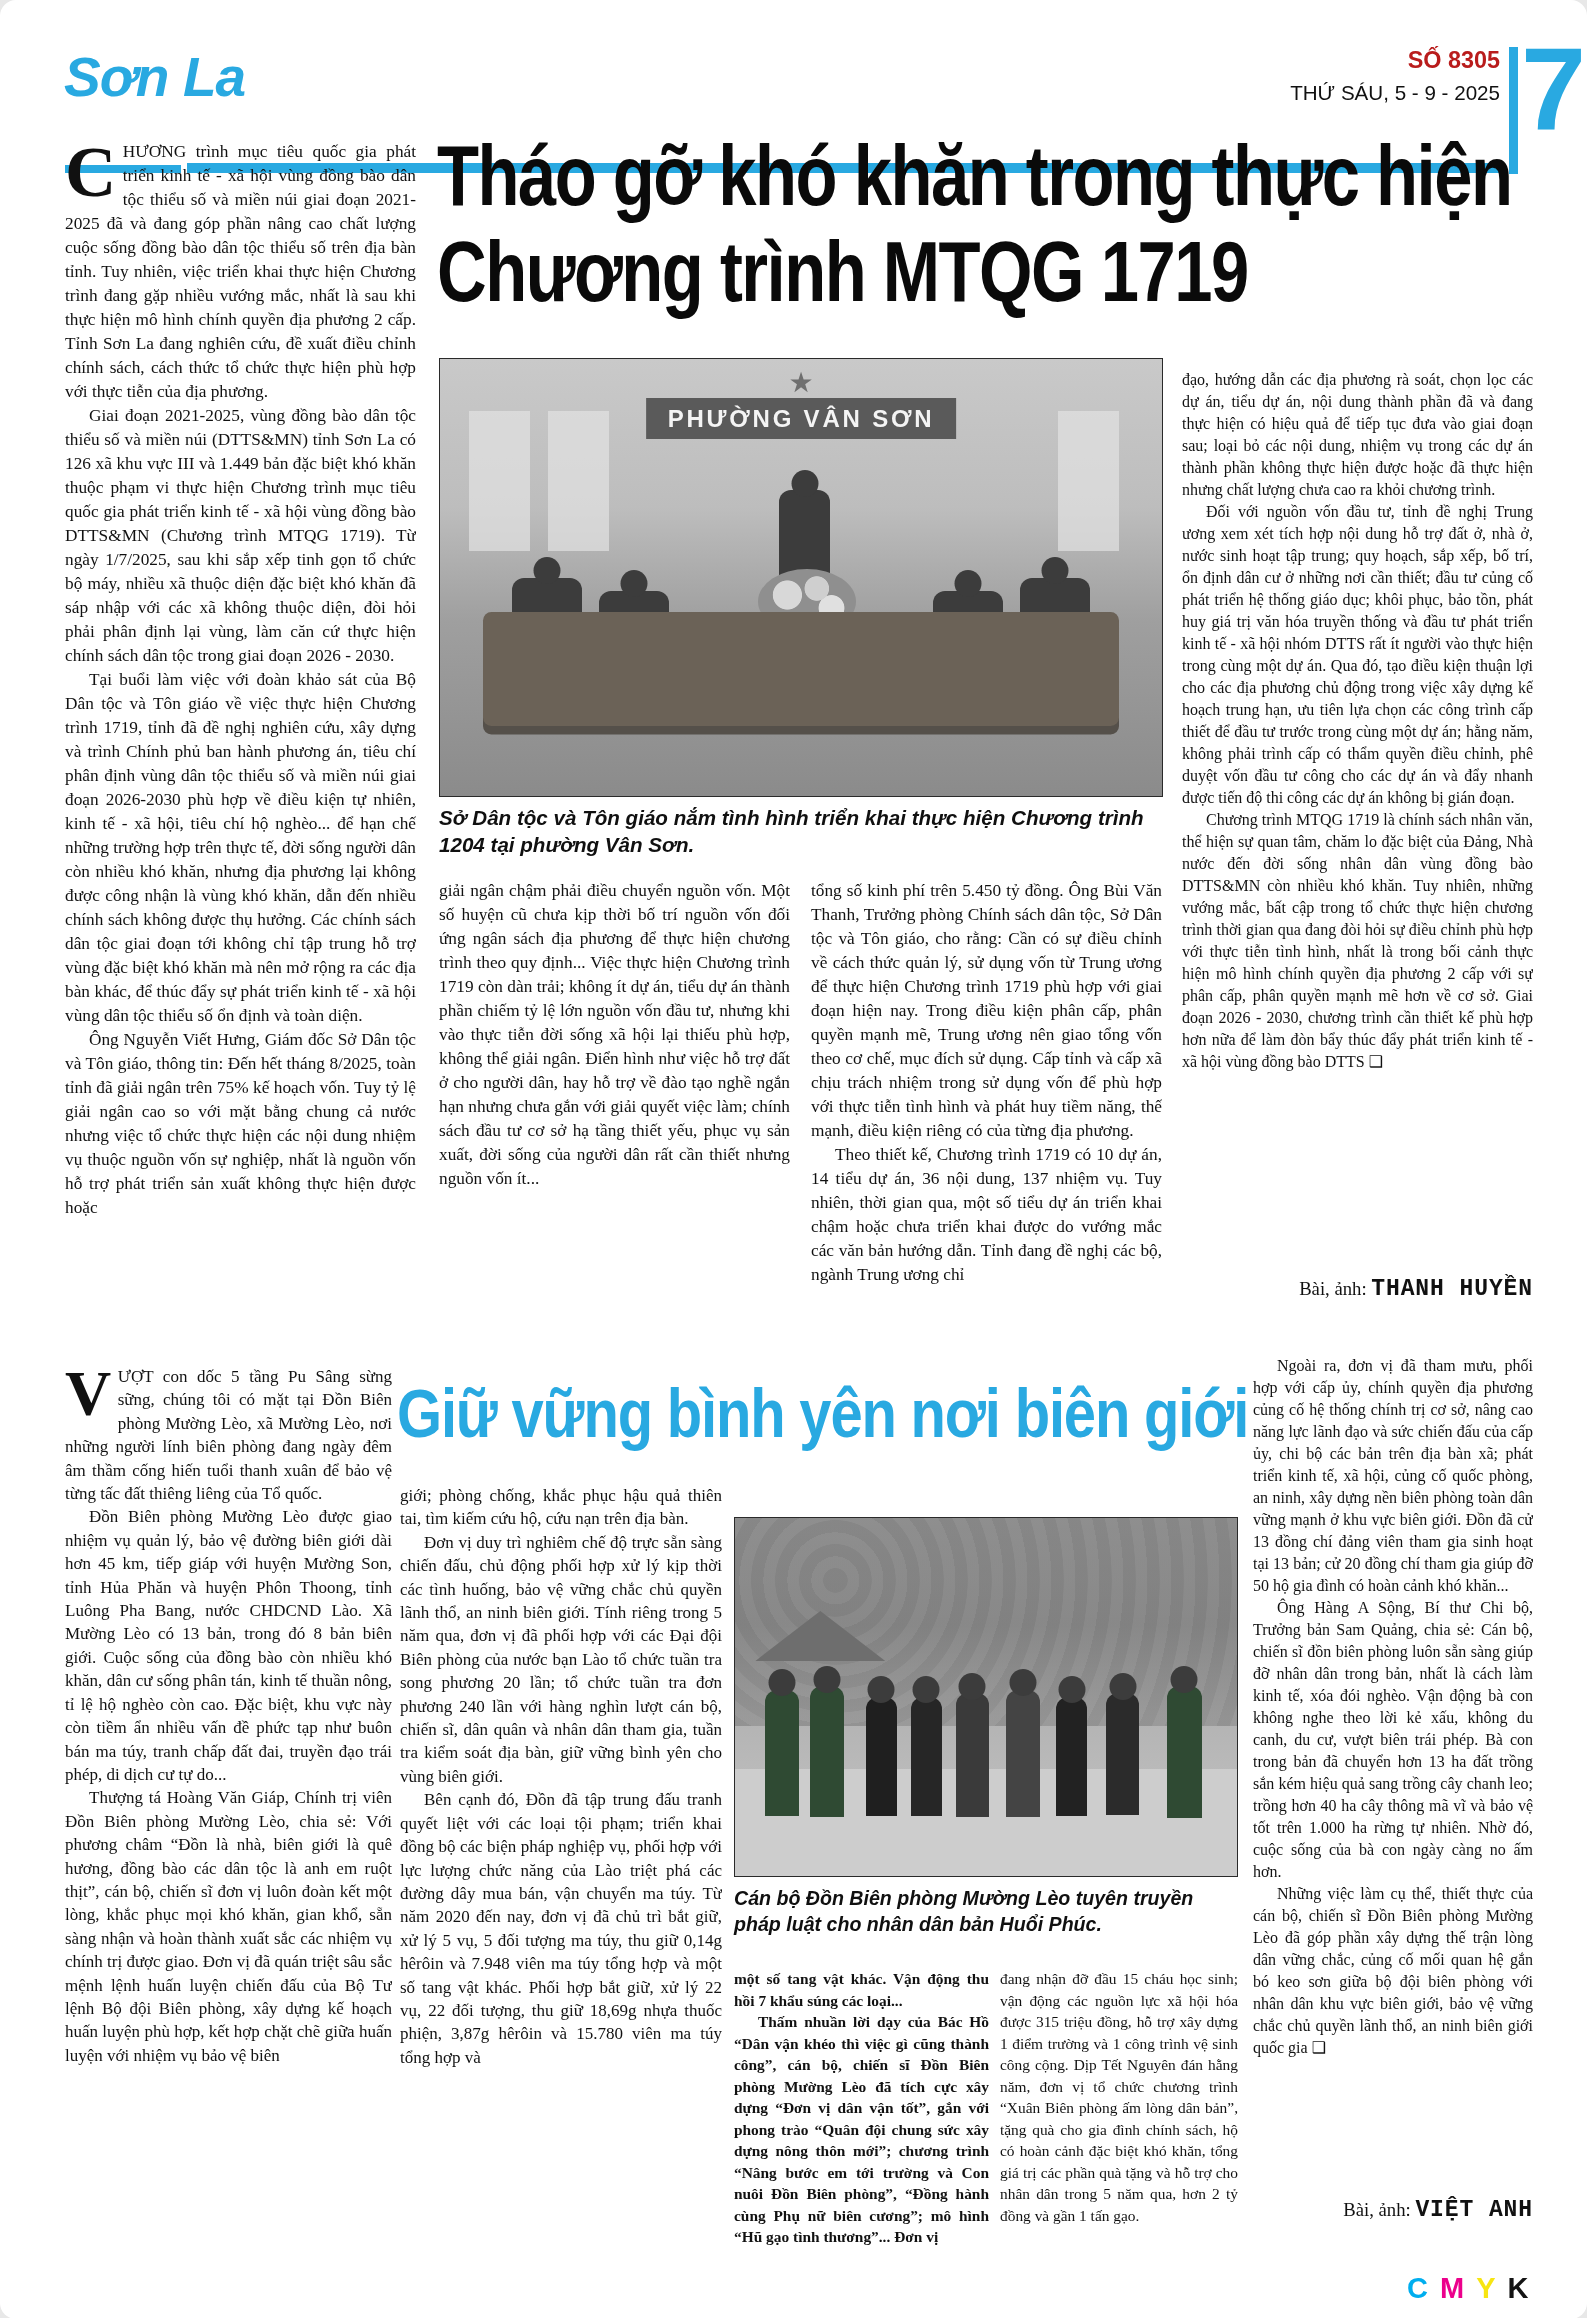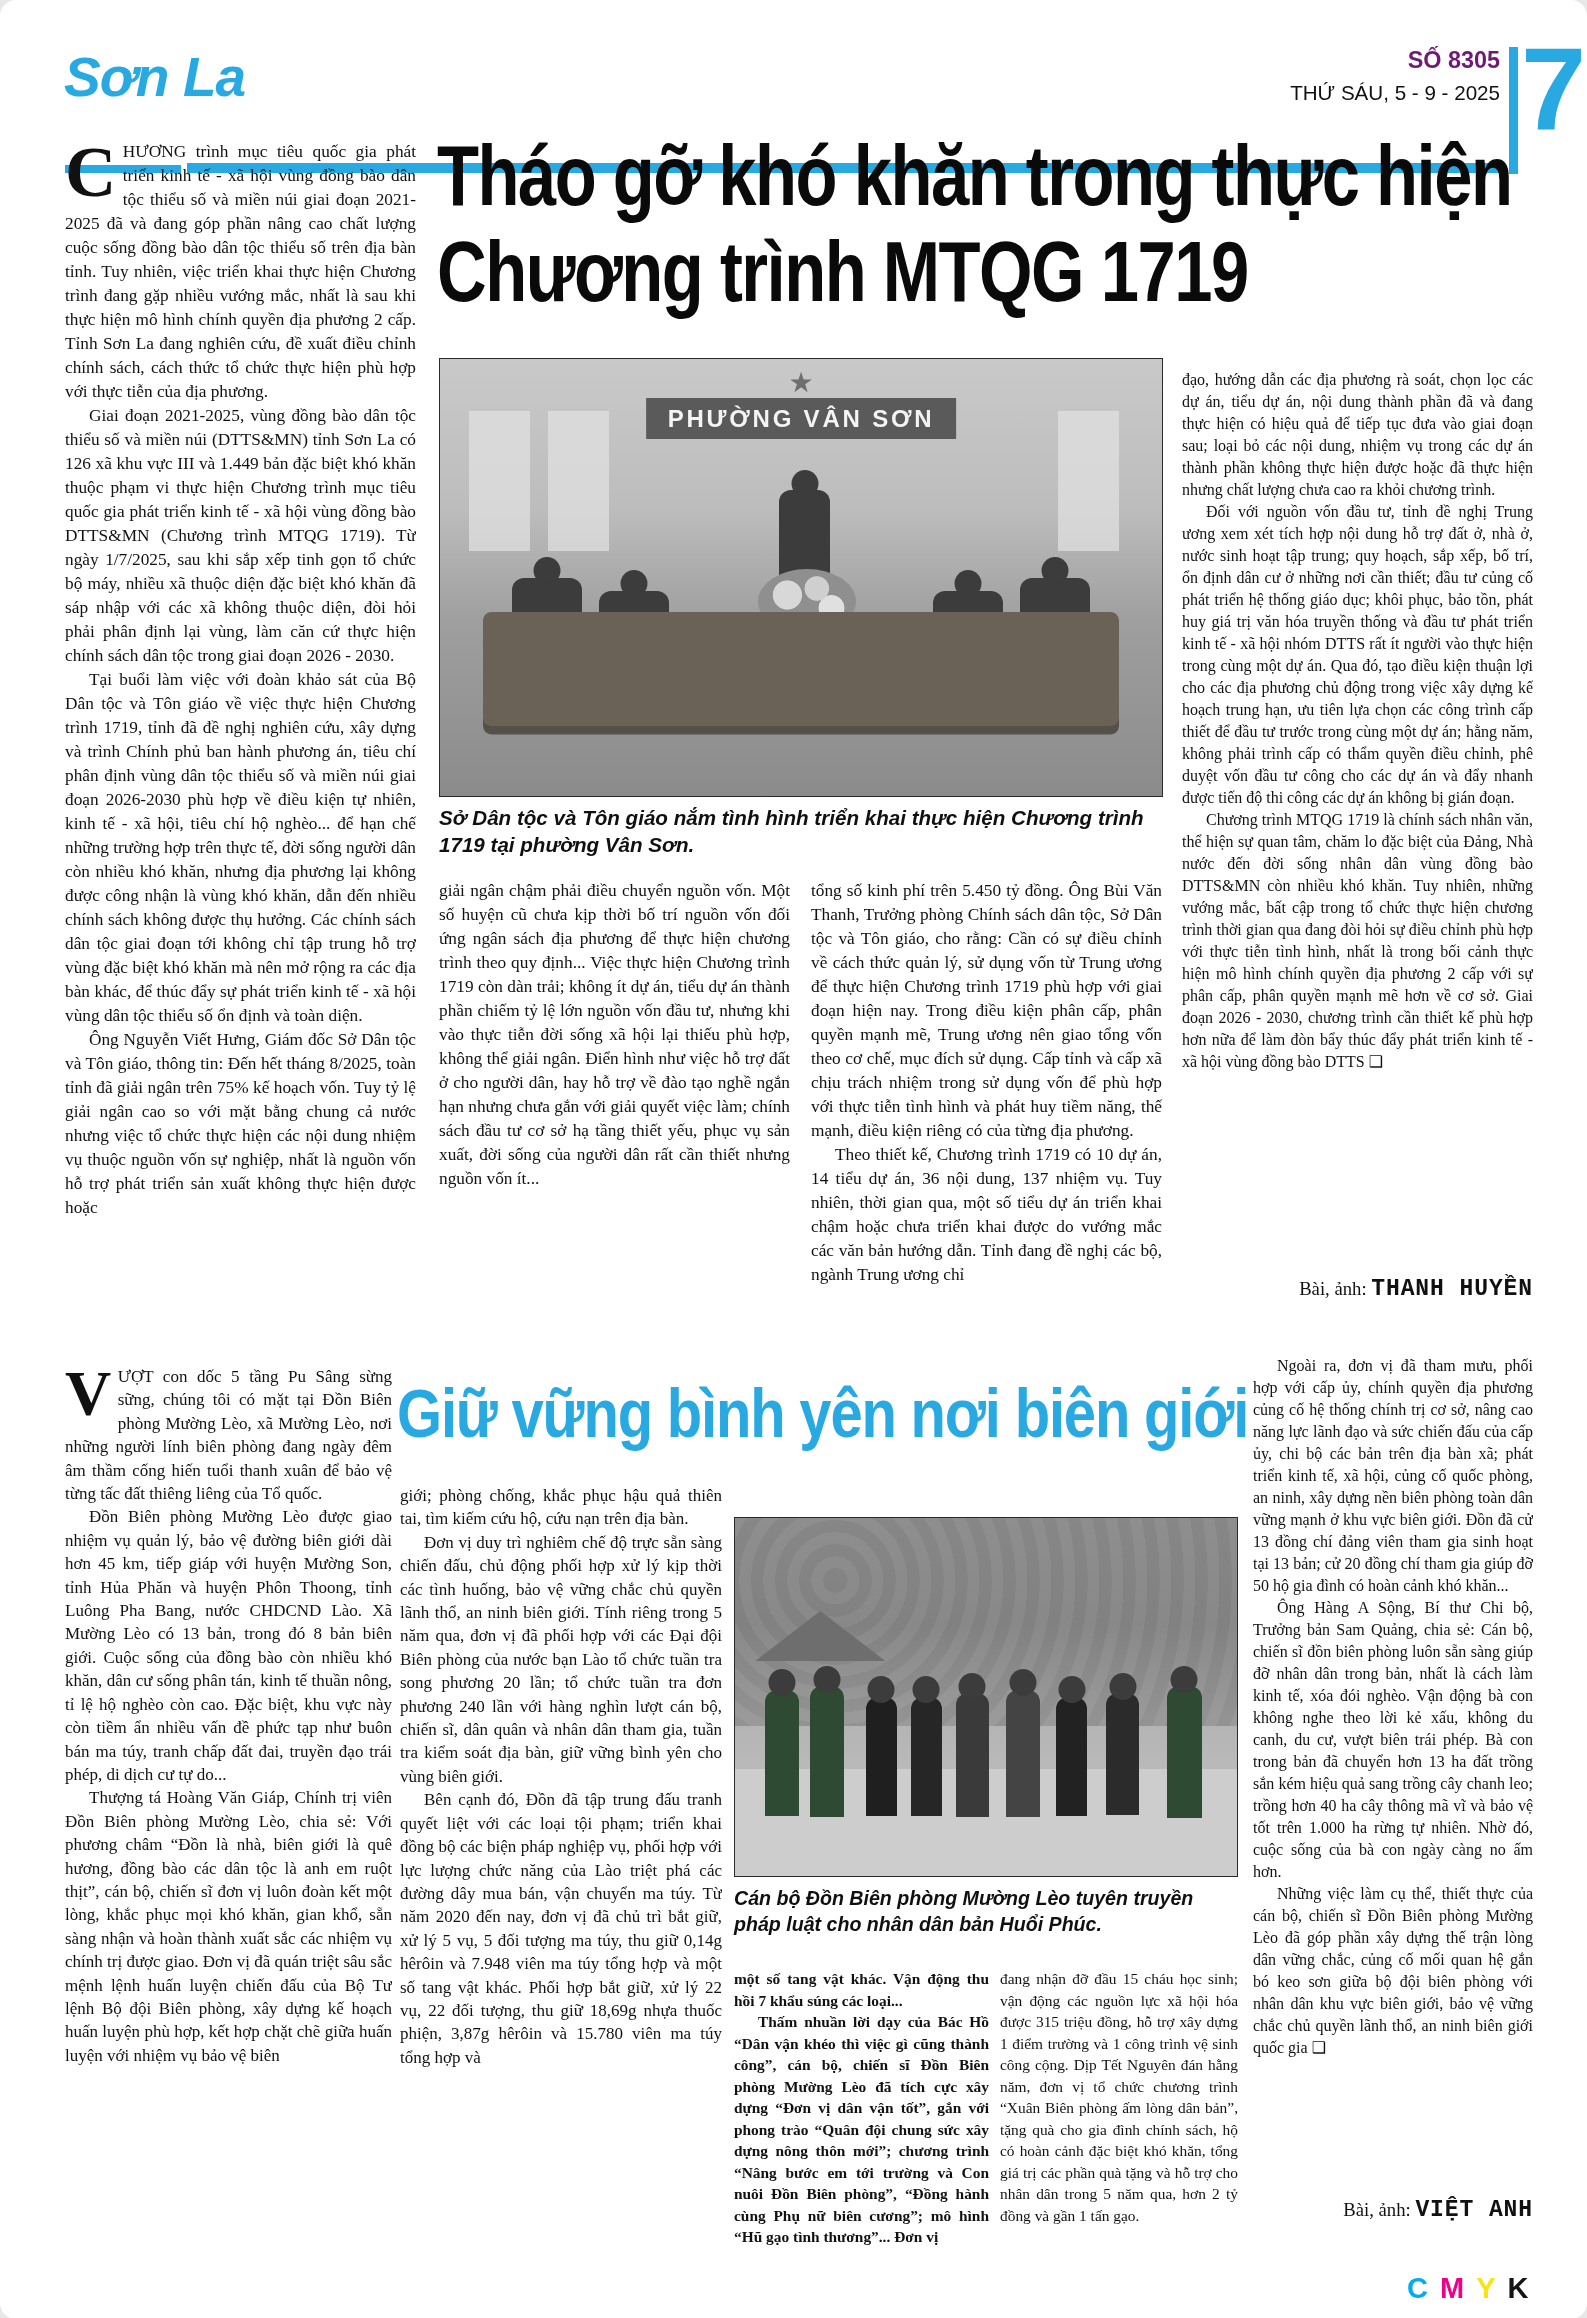--- a/index.html
+++ b/index.html
@@ -3,21 +3,21 @@
 <meta charset="utf-8">
 <style>
   html,body{margin:0;padding:0;background:#e8e8e8;}
   .page{position:relative;width:1587px;height:2319px;background:#ffffff;overflow:hidden;
         font-family:"Liberation Serif","DejaVu Serif",serif;color:#111;border-radius:16px;}
   
   .brand{position:absolute;left:64px;top:45px;font-family:"Liberation Sans","DejaVu Sans",sans-serif;
          font-weight:bold;font-style:italic;font-size:55px;color:#29a9e1;letter-spacing:-0.9px;}
   .issue-block{position:absolute;right:87px;top:47px;text-align:right;
          font-family:"Liberation Sans","DejaVu Sans",sans-serif;}
-  .issue{font-size:23.4px;font-weight:bold;color:#701a75;}
+  .issue{font-size:23.4px;font-weight:bold;color:#b91c1c;}
   .mdate{font-size:20.6px;margin-top:6.5px;color:#111;}
   .vbar{position:absolute;left:1509px;top:47px;width:9.3px;height:127px;background:#29a9e1;}
   .pageno{position:absolute;left:1521px;top:30px;font-family:"Liberation Sans",sans-serif;
           font-weight:bold;font-size:117px;color:#29a9e1;line-height:1;}
   .rule-short{position:absolute;left:65px;top:165px;width:116px;height:7.5px;background:#29a9e1;}
   .rule-long{position:absolute;left:187px;top:163px;width:1312px;height:10.3px;background:#29a9e1;}
   
   .hl1{position:absolute;left:437px;top:127px;line-height:1.12;color:#0a0a0a;
        font-family:"Liberation Sans","DejaVu Sans",sans-serif;font-weight:bold;}
   .hl1 .hline{display:block;font-size:86px;letter-spacing:-1.9px;white-space:nowrap;
@@ -109,21 +109,21 @@
     <div class="ph-window" style="left:15%;"></div>
     <div class="ph-window" style="right:6%;"></div>
     <div class="fig" style="left:47%;top:30%;width:51px;height:122px;"></div>
     <div class="fig" style="left:10%;top:50%;width:70px;height:75px;"></div>
     <div class="fig" style="left:22%;top:53%;width:70px;height:70px;"></div>
     <div class="fig" style="right:10%;top:50%;width:70px;height:75px;"></div>
     <div class="fig" style="right:22%;top:53%;width:70px;height:70px;"></div>
     <div class="ph-flowers"></div>
     <div class="ph-table"></div>
   </div>
-  <div class="caption" style="left:439px;top:804px;width:722px;">Sở Dân tộc và Tôn giáo nắm tình hình triển khai thực hiện Chương trình 1719 tại phường Vân Sơn.</div>
+  <div class="caption" style="left:439px;top:804px;width:722px;">Sở Dân tộc và Tôn giáo nắm tình hình triển khai thực hiện Chương trình 1204 tại phường Vân Sơn.</div>
 
   <div class="col a1c" style="left:439px;top:879px;width:351px;height:467px;">
     <p class="cont">giải ngân chậm phải điều chuyển nguồn vốn. Một số huyện cũ chưa kịp thời bố trí nguồn vốn đối ứng ngân sách địa phương để thực hiện chương trình theo quy định... Việc thực hiện Chương trình 1719 còn dàn trải; không ít dự án, tiểu dự án thành phần chiếm tỷ lệ lớn nguồn vốn đầu tư, nhưng khi vào thực tiễn đời sống xã hội lại thiếu phù hợp, không thể giải ngân. Điển hình như việc hỗ trợ đất ở cho người dân, hay hỗ trợ về đào tạo nghề ngắn hạn nhưng chưa gắn với giải quyết việc làm; chính sách đầu tư cơ sở hạ tầng thiết yếu, phục vụ sản xuất, đời sống của người dân rất cần thiết nhưng nguồn vốn ít...</p>
   </div>
 
   <div class="col a1c" style="left:811px;top:879px;width:351px;height:467px;">
     <p class="cont">tổng số kinh phí trên 5.450 tỷ đồng. Ông Bùi Văn Thanh, Trưởng phòng Chính sách dân tộc, Sở Dân tộc và Tôn giáo, cho rằng: Cần có sự điều chỉnh về cách thức quản lý, sử dụng vốn từ Trung ương để thực hiện Chương trình 1719 phù hợp với giai đoạn hiện nay. Trong điều kiện phân cấp, phân quyền mạnh mẽ, Trung ương nên giao tổng vốn theo cơ chế, mục đích sử dụng. Cấp tỉnh và cấp xã chịu trách nhiệm trong sử dụng vốn để phù hợp với thực tiễn tình hình và phát huy tiềm năng, thế mạnh, điều kiện riêng có của từng địa phương.</p>
     <p>Theo thiết kế, Chương trình 1719 có 10 dự án, 14 tiểu dự án, 36 nội dung, 137 nhiệm vụ. Tuy nhiên, thời gian qua, một số tiểu dự án triển khai chậm hoặc chưa triển khai được do vướng mắc các văn bản hướng dẫn. Tỉnh đang đề nghị các bộ, ngành Trung ương chỉ</p>
   </div>
 

